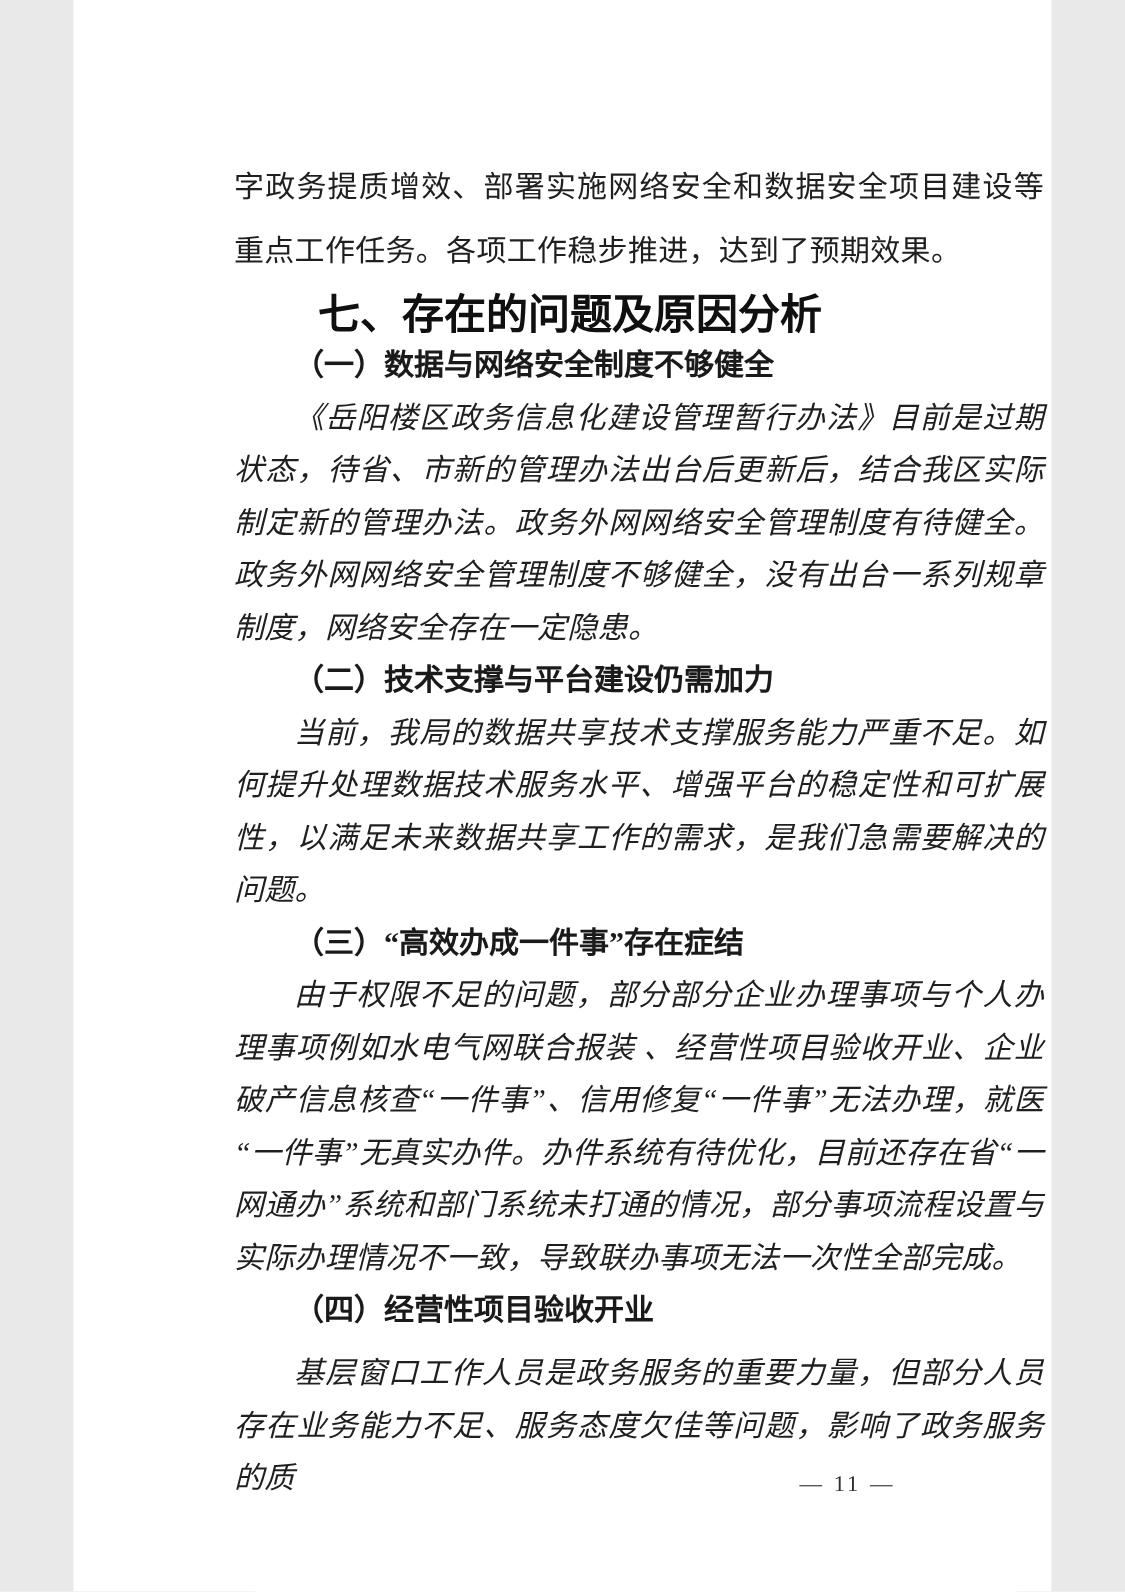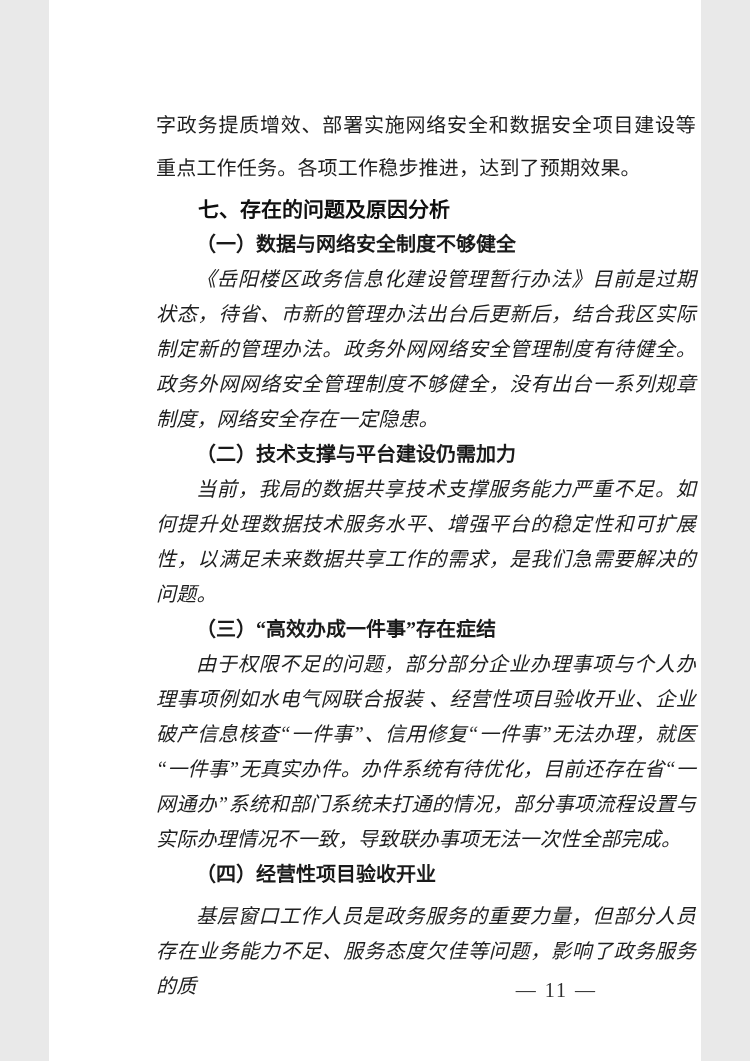--- a/index.html
+++ b/index.html
@@ -38,39 +38,39 @@
   p.indented {
     text-indent: 2em;
     font-style: italic;
   }
   p.last-para {
     margin-top: 7px;
   }
   .section-heading {
     margin: 2px 0 0 0;
     font-family: "Liberation Sans", "DejaVu Sans", sans-serif;
-    font-size: 21px;
+    font-size: 28px;
     font-weight: bold;
     line-height: 35px;
     text-indent: 2em;
     color: #101010;
   }
   .subsection-heading {
     margin: 0;
     font-size: 20px;
     font-weight: bold;
     line-height: 35px;
     text-indent: 2em;
     color: #1a1a1a;
   }
   .page-footer {
     position: absolute;
     top: 980px;
     right: 104px;
-    font-size: 20px;
+    font-size: 15px;
     line-height: 20px;
     color: #2e2e2e;
     letter-spacing: 2px;
   }
 </style>
 </head>
 <body>
 
 <div class="page">
   <div class="content">

